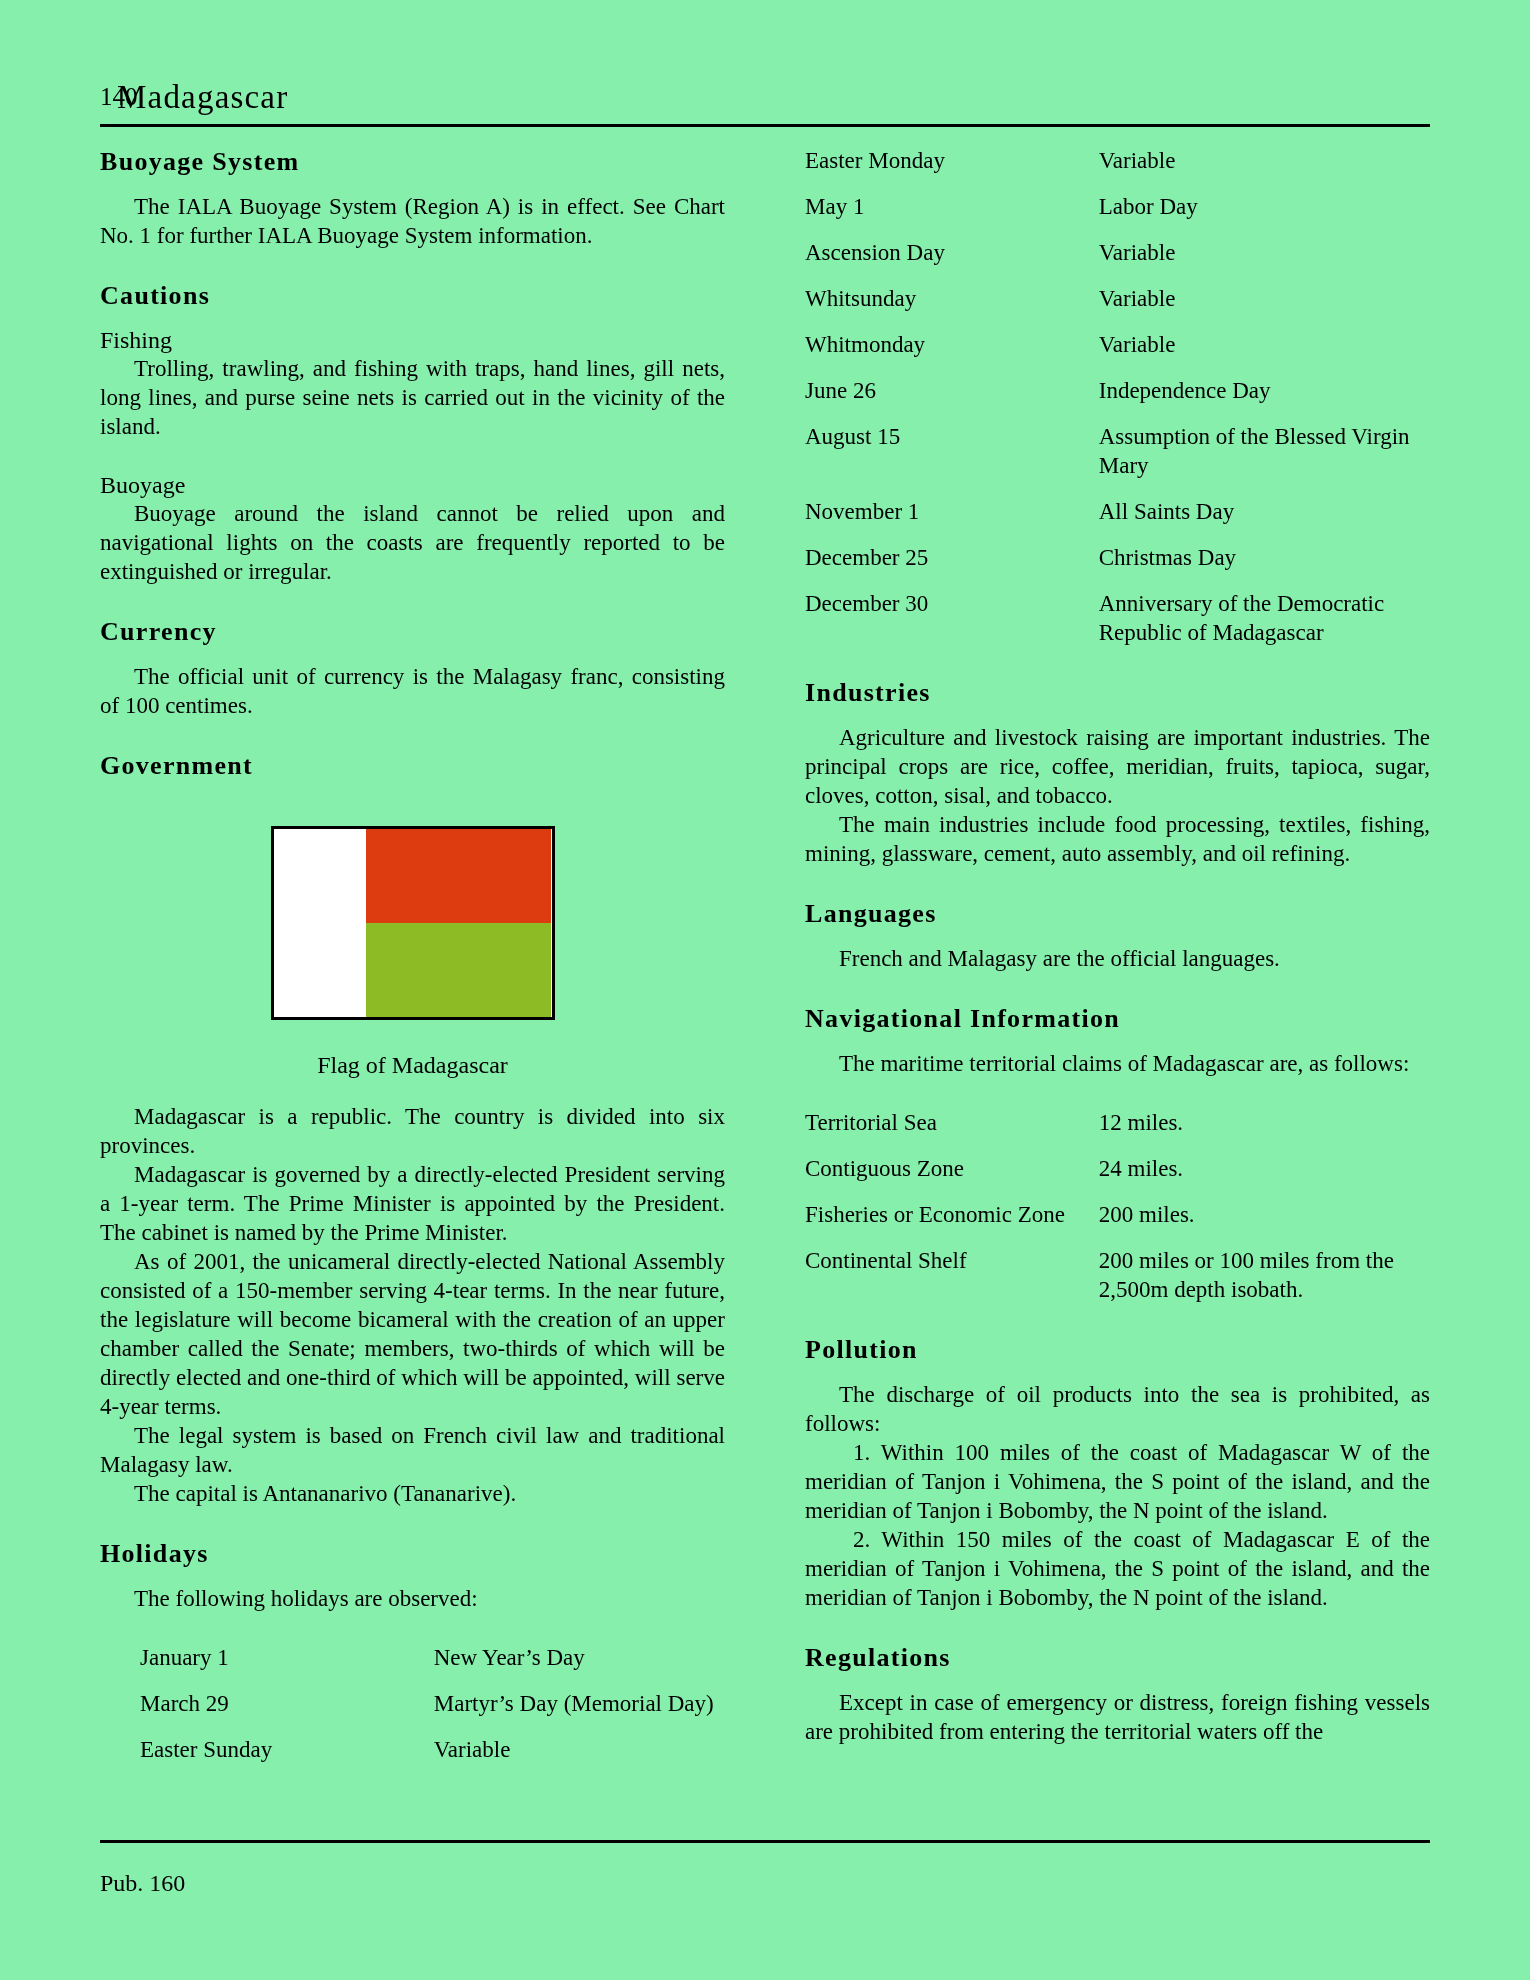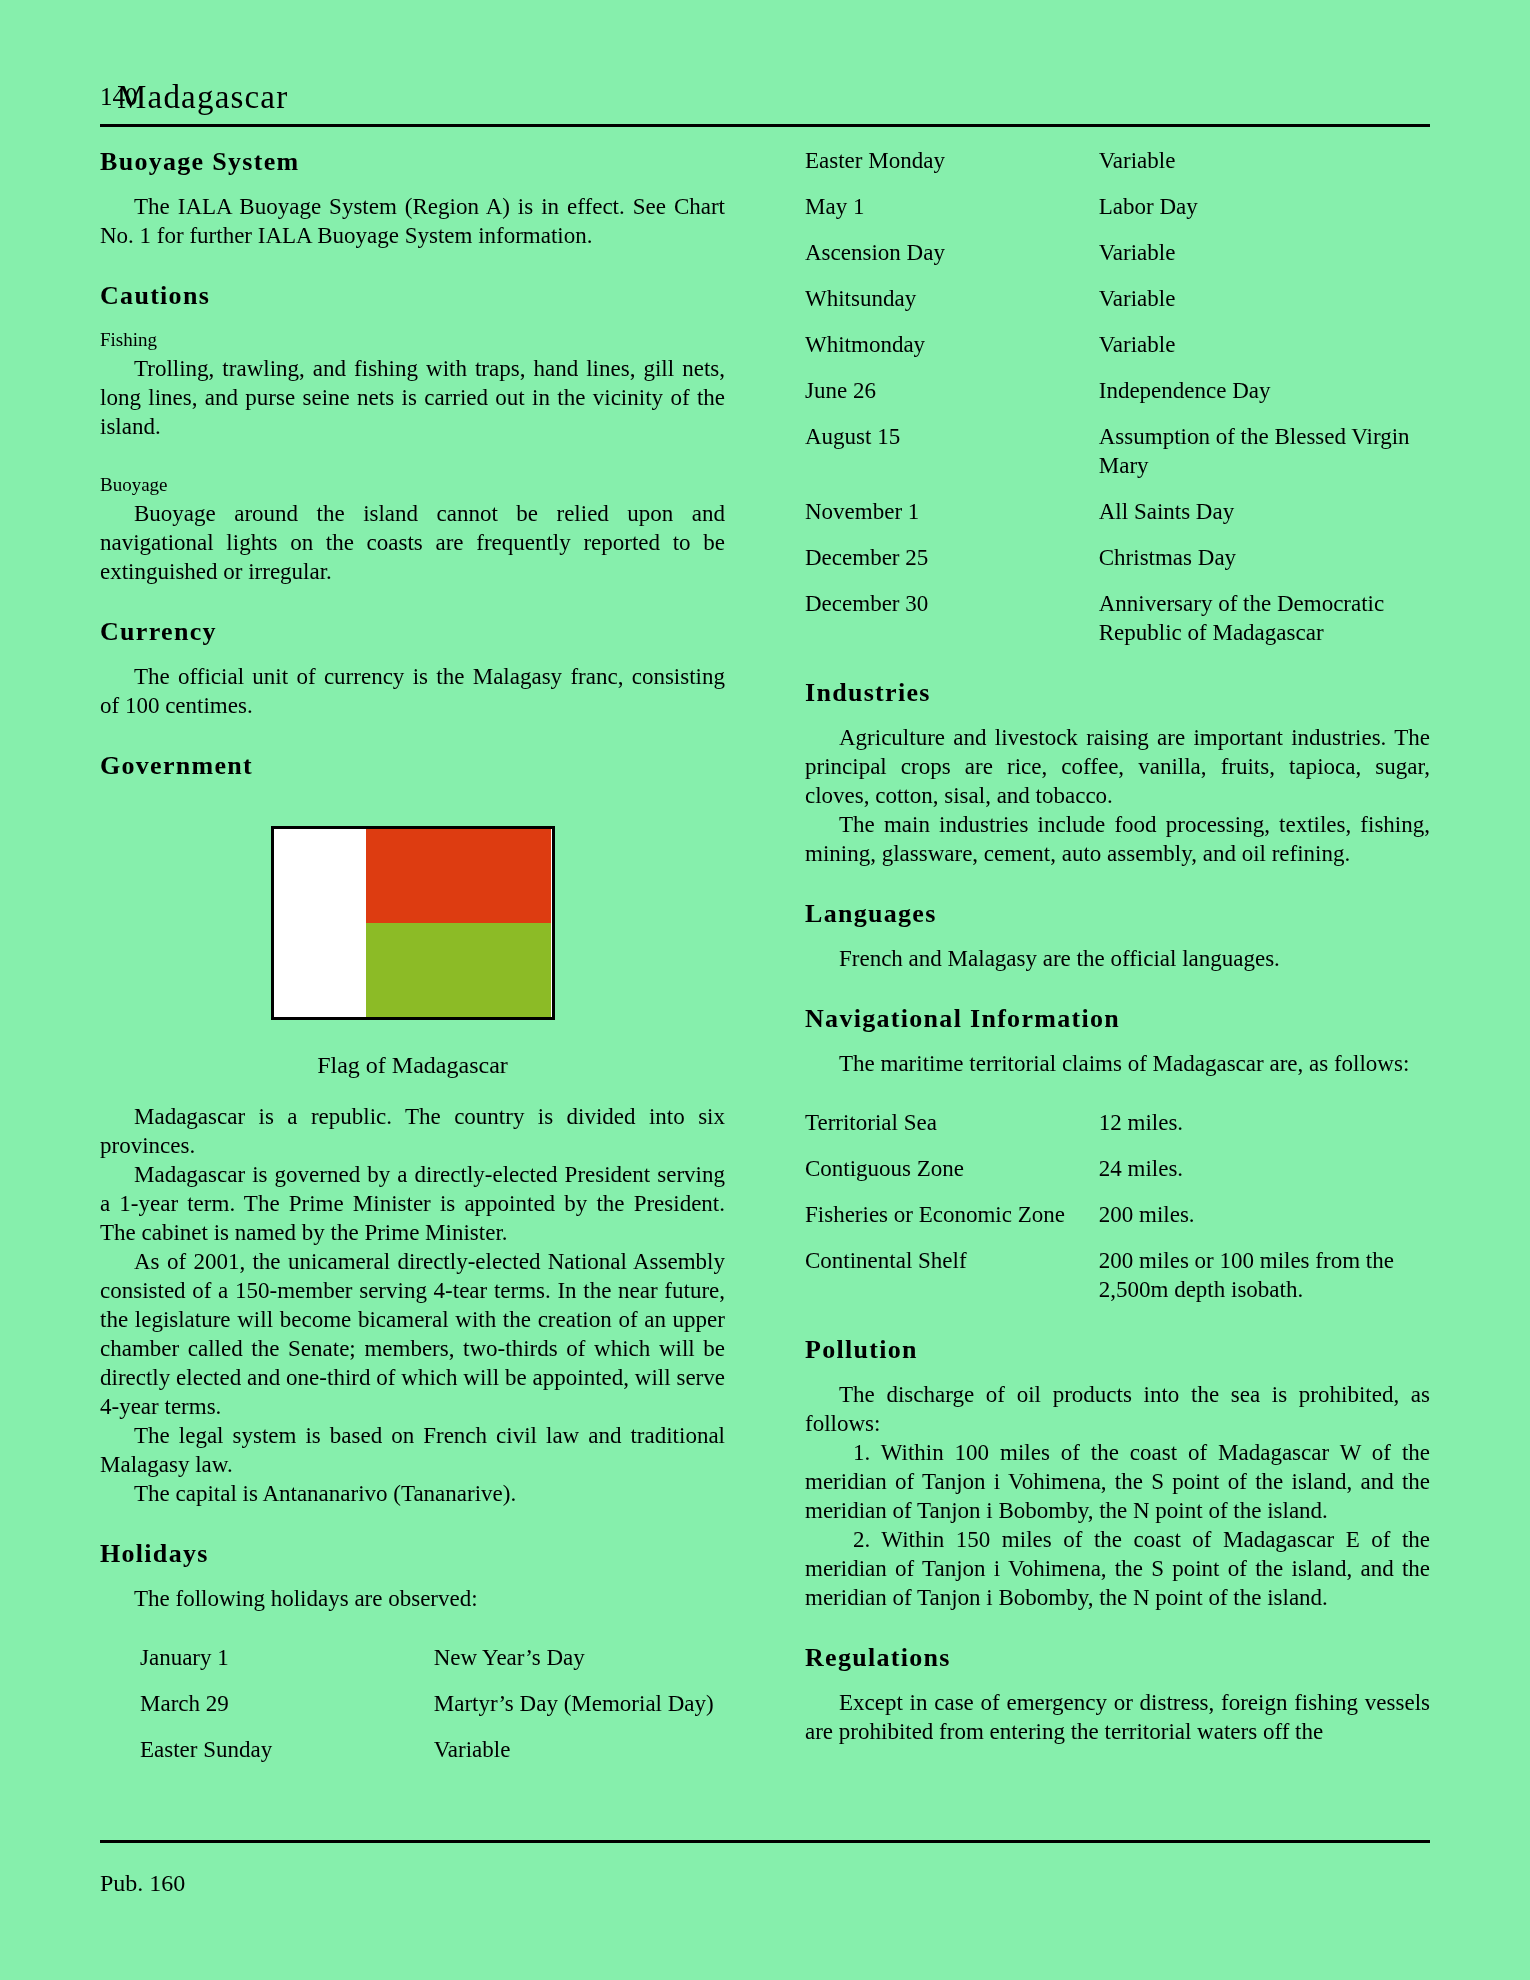--- a/index.html
+++ b/index.html
@@ -92,21 +92,21 @@
     font-size: 26px;
     font-weight: bold;
     letter-spacing: 1.3px;
     margin: 0 0 14px 0;
     line-height: 32px;
   }
   h2.sec.gap {
     margin-top: 30px;
   }
   h3.sub {
-    font-size: 19px;
+    font-size: 24px;
     font-weight: normal;
     margin: 0;
     line-height: 28px;
   }
 
   
   p.body {
     font-size: 23px;
     line-height: 29px;
     margin: 0 0 0 0;
@@ -299,21 +299,21 @@
             <td class="v">Christmas Day</td>
           </tr>
           <tr>
             <td class="k">December 30</td>
             <td class="v">Anniversary of the Democratic Republic of Madagascar</td>
           </tr>
         </tbody>
       </table>
 
       <h2 class="sec gap">Industries</h2>
-      <p class="body">Agriculture and livestock raising are important industries. The principal crops are rice, coffee, vanilla, fruits, tapioca, sugar, cloves, cotton, sisal, and tobacco.</p>
+      <p class="body">Agriculture and livestock raising are important industries. The principal crops are rice, coffee, meridian, fruits, tapioca, sugar, cloves, cotton, sisal, and tobacco.</p>
       <p class="body">The main industries include food processing, textiles, fishing, mining, glassware, cement, auto assembly, and oil refining.</p>
 
       <h2 class="sec gap">Languages</h2>
       <p class="body">French and Malagasy are the official languages.</p>
 
       <h2 class="sec gap">Navigational Information</h2>
       <p class="body">The maritime territorial claims of Madagascar are, as follows:</p>
 
       <div class="spacer-md"></div>
 

